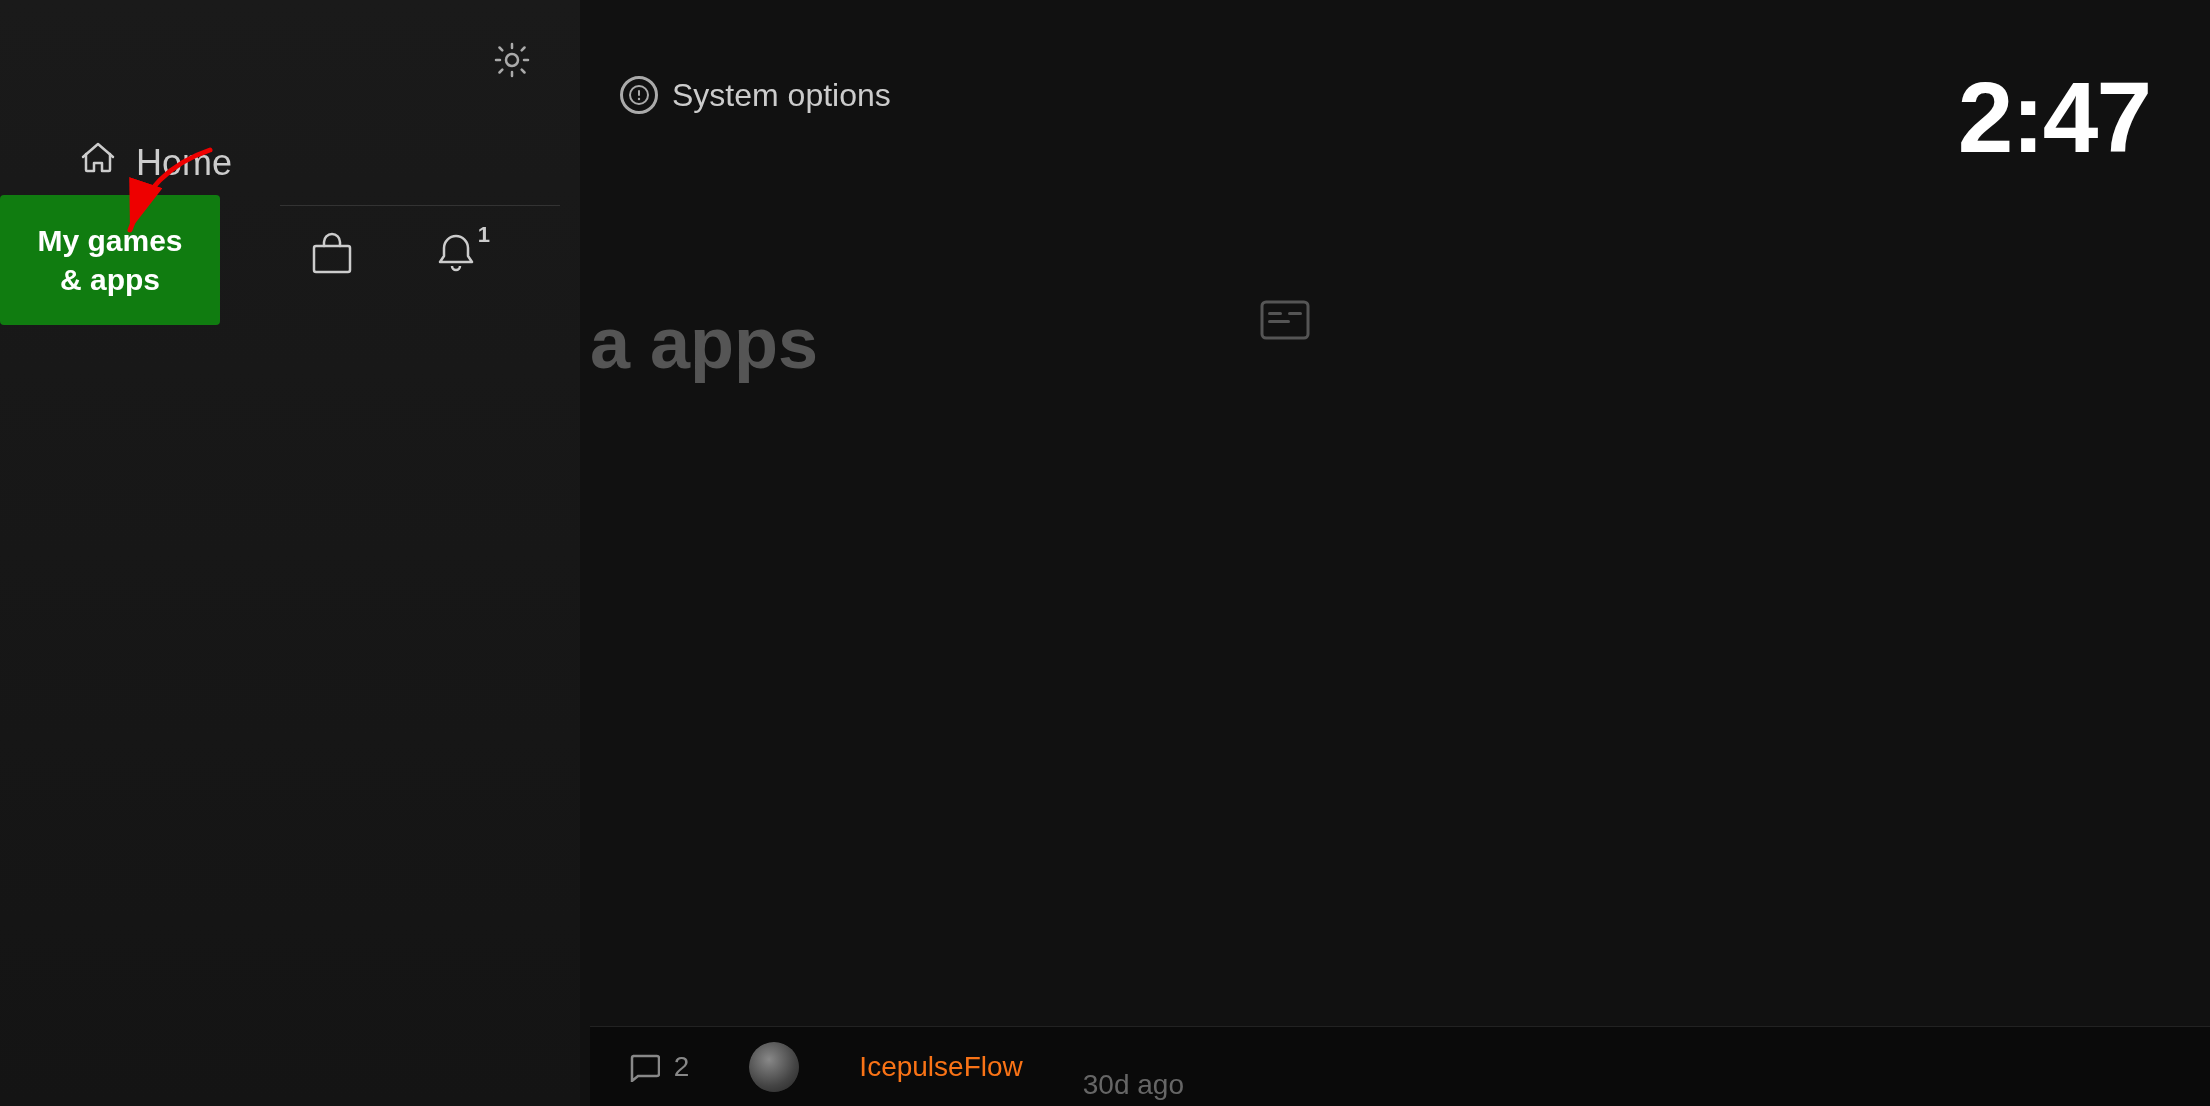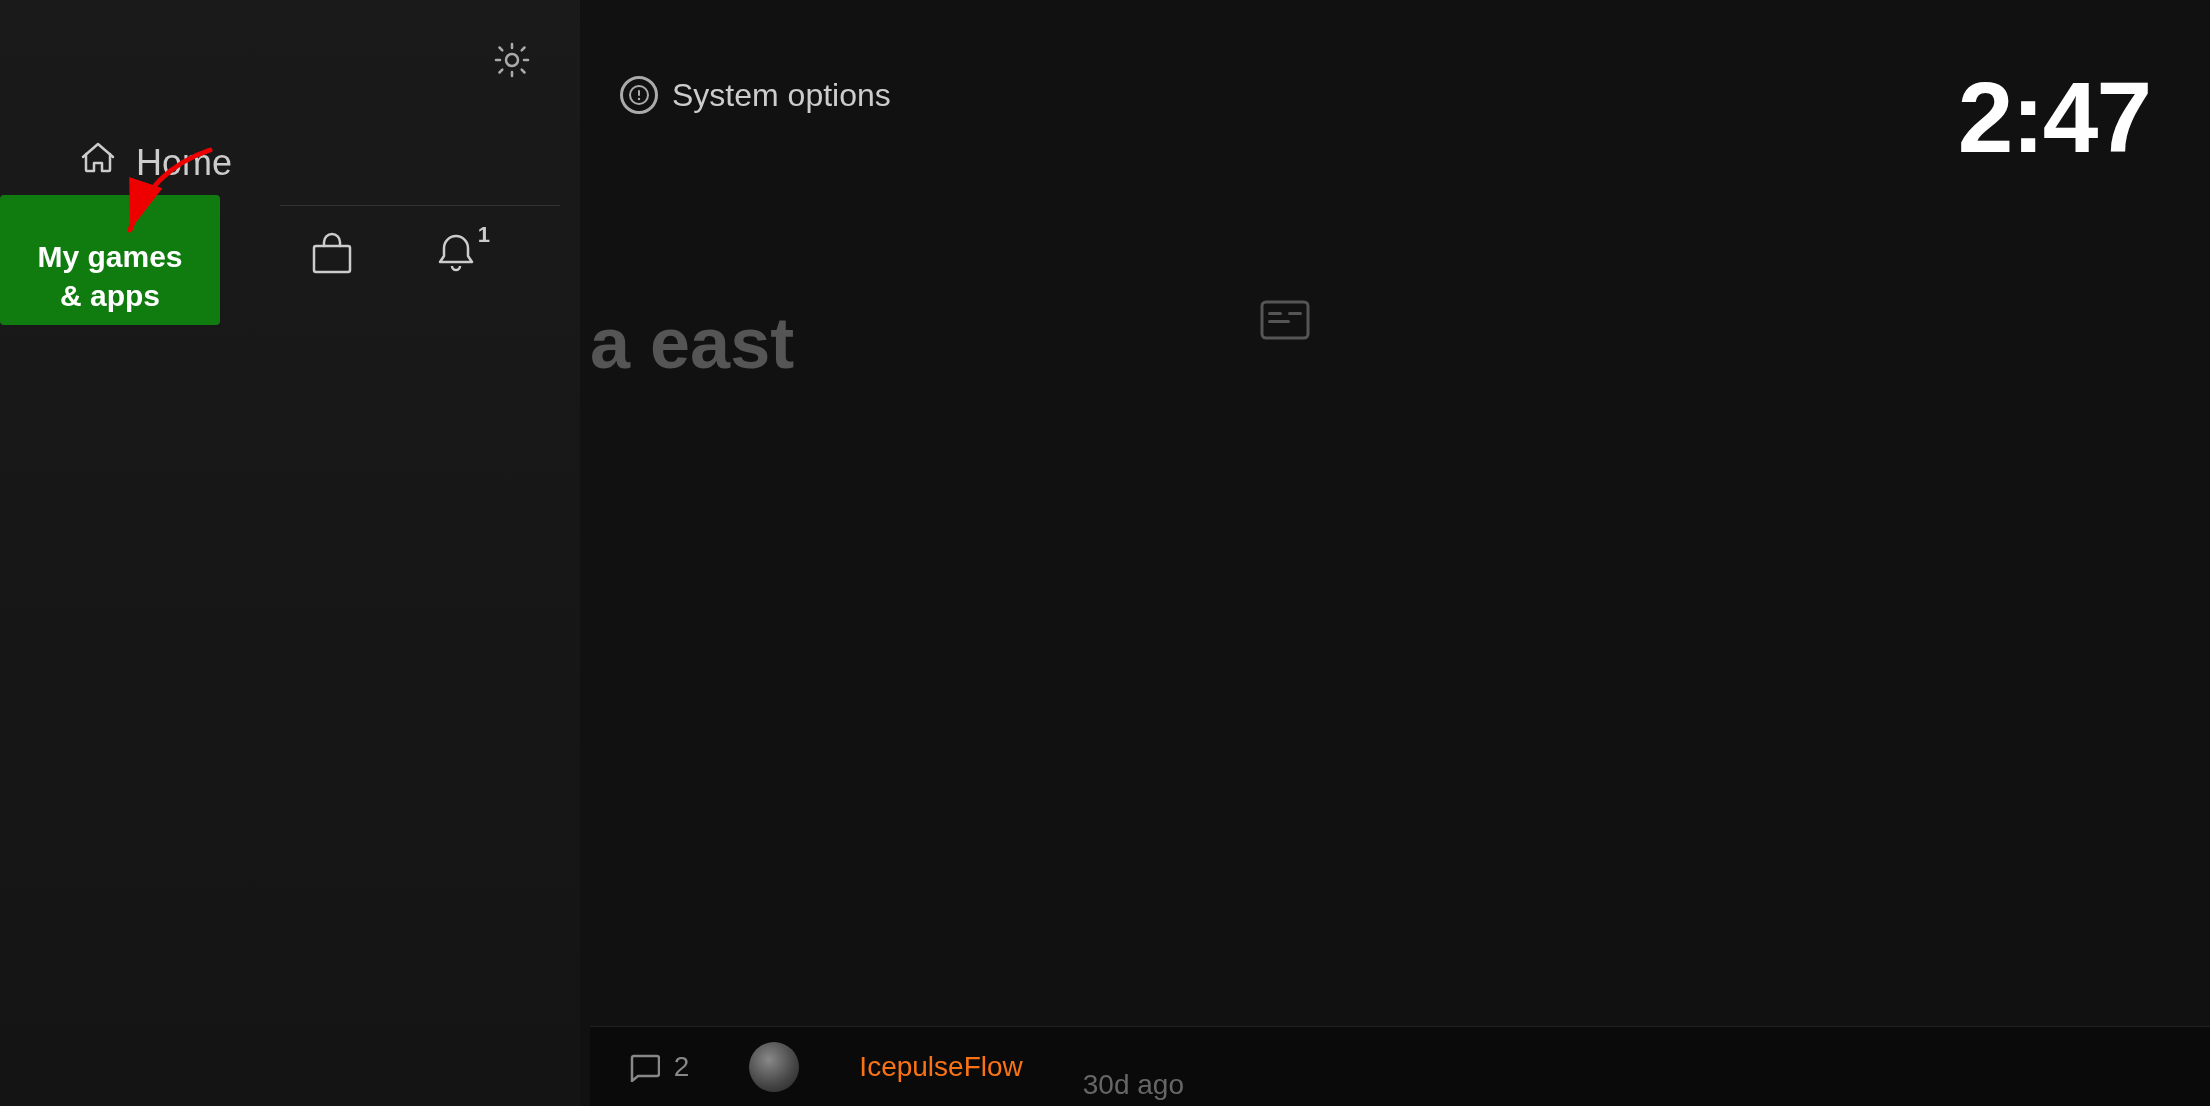--- a/index.html
+++ b/index.html
@@ -193,21 +193,21 @@
     
     .my-games-btn {
       position: absolute;
       top: 195px;
       left: 0px;
       width: 220px;
       height: 130px;
       background: #107c10;
       border-radius: 4px;
       display: flex;
-      align-items: flex-end;
+      align-items: center;
       justify-content: center;
       text-align: center;
       color: #fff;
       font-size: 30px;
       font-weight: 600;
       line-height: 1.3;
       z-index: 10;
       cursor: pointer;
       padding: 10px;
     }
@@ -337,21 +337,21 @@
     <svg width="22" height="22" viewBox="0 0 22 22" fill="none">
       <circle cx="11" cy="11" r="9" stroke="#aaa" stroke-width="2"></circle>
       <line x1="11" y1="7" x2="11" y2="11" stroke="#aaa" stroke-width="2" stroke-linecap="round"></line>
       <circle cx="11" cy="15" r="1.2" fill="#aaa"></circle>
     </svg>
   </div>
   <span class="system-options-text">System options</span>
 </div>
 
 <div class="main-question">
-  <div class="main-question-text">a east</div>
+  <div class="main-question-text">a apps</div>
 </div>
 
 <div class="caption-icon">
   <svg width="50" height="40" viewBox="0 0 50 40" fill="none">
     <rect x="2" y="2" width="46" height="36" rx="4" stroke="#555" stroke-width="3"></rect>
     <rect x="8" y="12" width="14" height="3" rx="1.5" fill="#555"></rect>
     <rect x="8" y="20" width="22" height="3" rx="1.5" fill="#555"></rect>
     <rect x="28" y="12" width="14" height="3" rx="1.5" fill="#555"></rect>
   </svg>
 </div>

